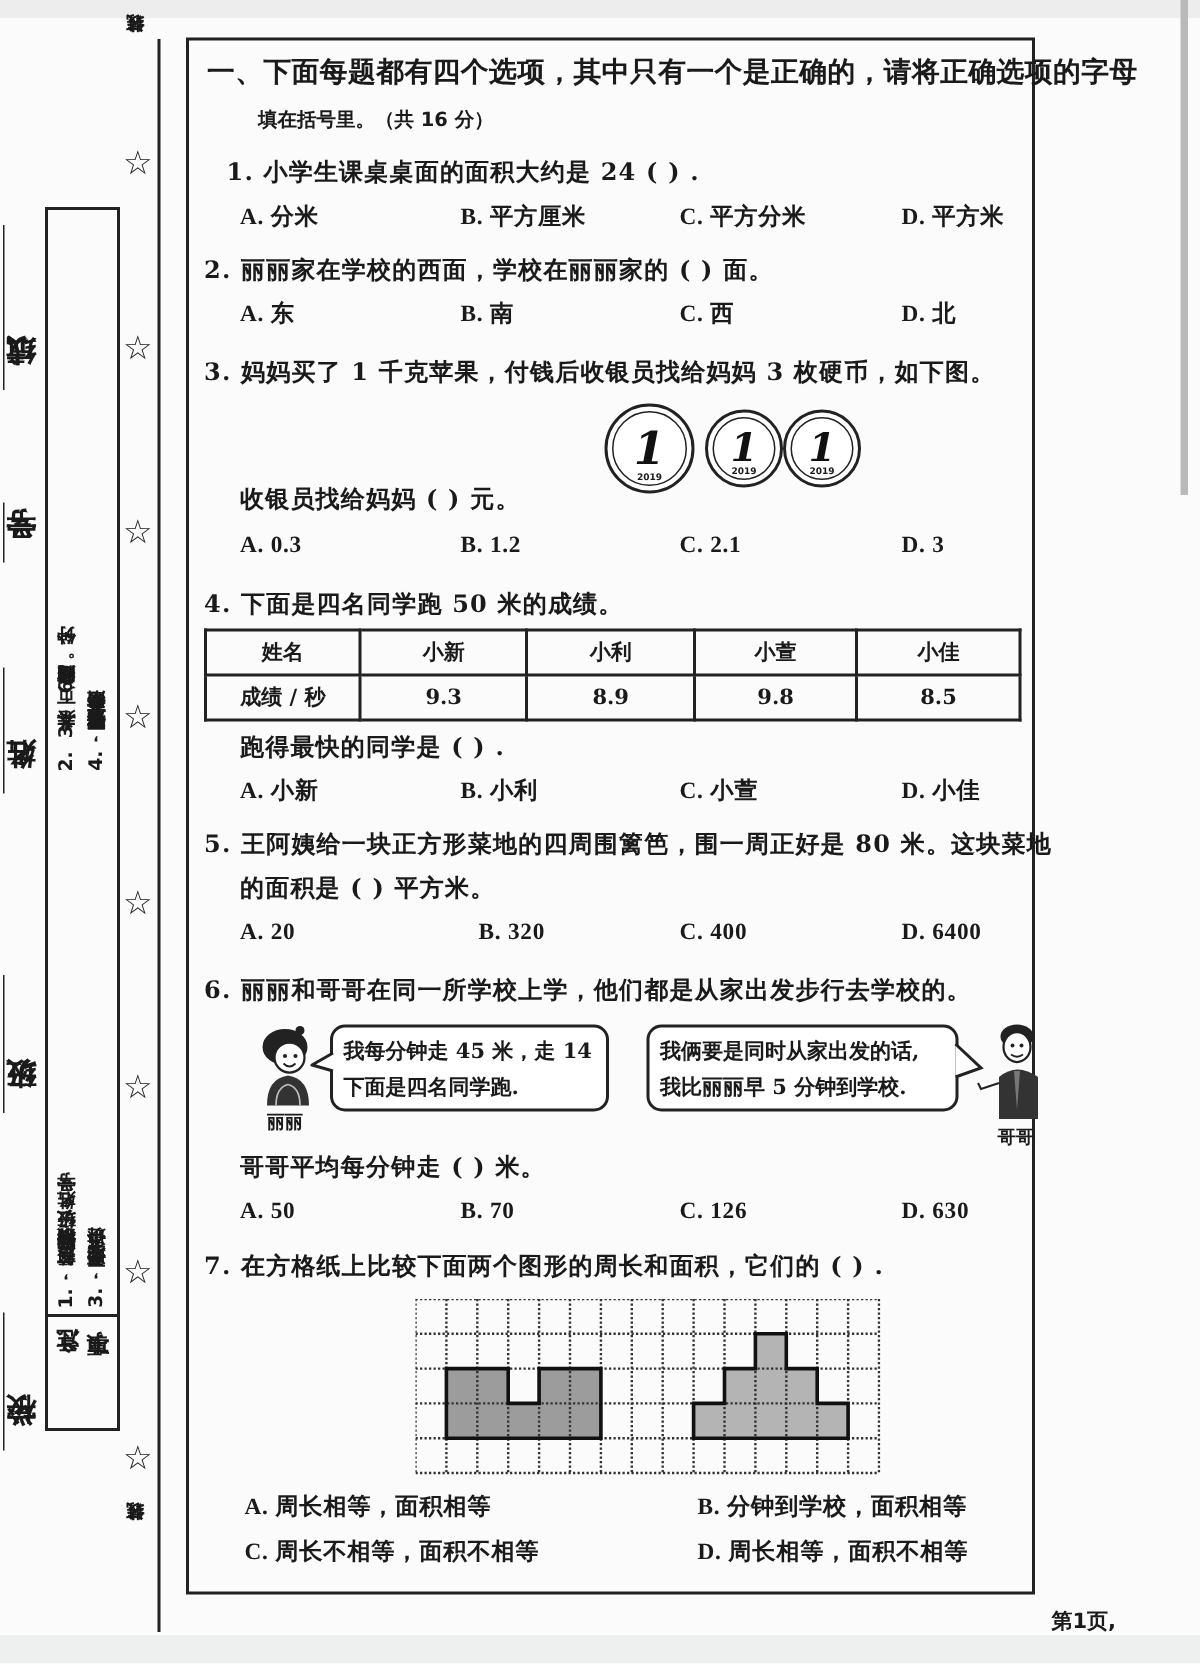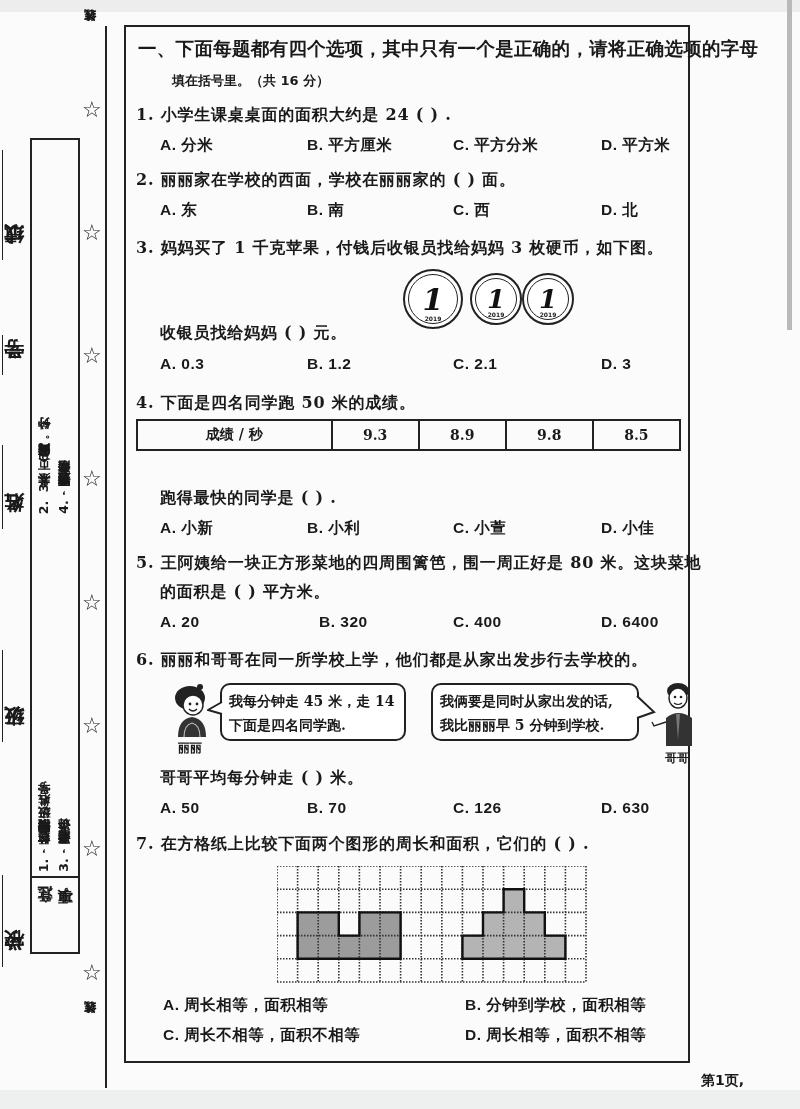--- a/index.html
+++ b/index.html
@@ -48,21 +48,21 @@
     position:absolute; left:124px; top:25px; width:566px; height:1038px;
     border:2px solid #222; box-sizing:border-box;
   }
   .pagefoot { position:absolute; left:701px; top:1072px; font-size:14px; font-weight:bold; }
 
   .sec-title { position:absolute; left:138px; top:38px; font-size:18.5px; font-weight:bold; line-height:22px; letter-spacing:0.3px; }
   .sec-title2 { position:absolute; left:172px; top:70px; font-size:13px; font-weight:bold; line-height:22px; }
 
   .q { position:absolute; left:136px; font-family:"DejaVu Serif", "Liberation Serif", serif; font-size:16px; font-weight:bold; line-height:20px; white-space:nowrap; letter-spacing:0.8px; }
   .sub { position:absolute; left:160px; font-family:"DejaVu Serif", "Liberation Serif", serif; font-size:16px; font-weight:bold; line-height:20px; white-space:nowrap; letter-spacing:0.8px; }
-  .opt { position:absolute; font-family:Liberation Sans, sans-serif; font-size:15.5px; font-weight:bold; line-height:20px; white-space:nowrap; letter-spacing:0.5px;text-align:right; }
+  .opt { position:absolute; font-family:Liberation Serif, serif; font-size:15.5px; font-weight:bold; line-height:20px; white-space:nowrap; letter-spacing:0.5px;text-align:right; }
 
   
   .coin { position:absolute; border:2.5px solid #222; border-radius:50%; box-sizing:border-box; background:#fff;
           display:flex; align-items:center; justify-content:center; }
   .coin::before { content:""; position:absolute; inset:3px; border:1.2px solid #222; border-radius:50%; }
   .coin .num { font-family:"DejaVu Serif", serif; font-style:italic; font-weight:bold; color:#111; }
   .coin .yr { position:absolute; bottom:5px; font-size:6px; font-weight:bold; }
 
   
   table.score { position:absolute; left:136px; top:419px; width:545px; border-collapse:collapse; }
@@ -122,21 +122,21 @@
   <div class="notecol" style="left:4px; bottom:438px;">2. 本卷共 3 页，答题时间为 60 分钟。</div>
   <div class="notecol" style="left:24px; bottom:80px;">3. 老师不读题，不讲题。</div>
   <div class="notecol" style="left:24px; bottom:438px;">4. 书写字迹要清楚，卷面要整洁。</div>
 </div>
 
 <div class="frame"></div>
 
 <div class="sec-title">一、下面每题都有四个选项，其中只有一个是正确的，请将正确选项的字母</div>
 <div class="sec-title2">填在括号里。（共 16 分）</div>
 
-<div class="q" style="top:105px;">1. 小学生课桌桌面的面积大约是 24 (        ) .</div>
+<div class="q" style="top:105px;margin-left:15px;">1. 小学生课桌桌面的面积大约是 24 (        ) .</div>
 <div class="opt" style="left:160px; top:135px;">A. 分米</div>
 <div class="opt" style="left:307px; top:135px;">B. 平方厘米</div>
 <div class="opt" style="left:453px; top:135px;">C. 平方分米</div>
 <div class="opt" style="left:601px; top:135px;">D. 平方米</div>
 
 <div class="q" style="top:170px;">2. 丽丽家在学校的西面，学校在丽丽家的 (       ) 面。</div>
 <div class="opt" style="left:160px; top:200px;">A. 东</div>
 <div class="opt" style="left:307px; top:200px;">B. 南</div>
 <div class="opt" style="left:453px; top:200px;">C. 西</div>
 <div class="opt" style="left:601px; top:200px;">D. 北</div>
@@ -156,20 +156,27 @@
 </div>
 <div class="sub" style="top:323px;">收银员找给妈妈 (       ) 元。</div>
 <div class="opt" style="left:160px; top:354px;">A. 0.3</div>
 <div class="opt" style="left:307px; top:354px;">B. 1.2</div>
 <div class="opt" style="left:453px; top:354px;">C. 2.1</div>
 <div class="opt" style="left:601px; top:354px;">D. 3</div>
 
 <div class="q" style="top:393px;">4. 下面是四名同学跑 50 米的成绩。</div>
 <table class="score">
   <tbody>
+      <tr>
+    <td style="width:19%;">姓名</td>
+    <td style="width:20.5%;">小新</td>
+    <td style="width:20.5%;">小利</td>
+    <td style="width:20%;">小萱</td>
+    <td style="width:20%;">小佳</td>
+  </tr>
   <tr>
     <td>成绩 / 秒</td>
     <td>9.3</td>
     <td>8.9</td>
     <td>9.8</td>
     <td>8.5</td>
   </tr>
 </tbody>
   </table>
 <div class="sub" style="top:488px;">跑得最快的同学是 (       ) .</div>

